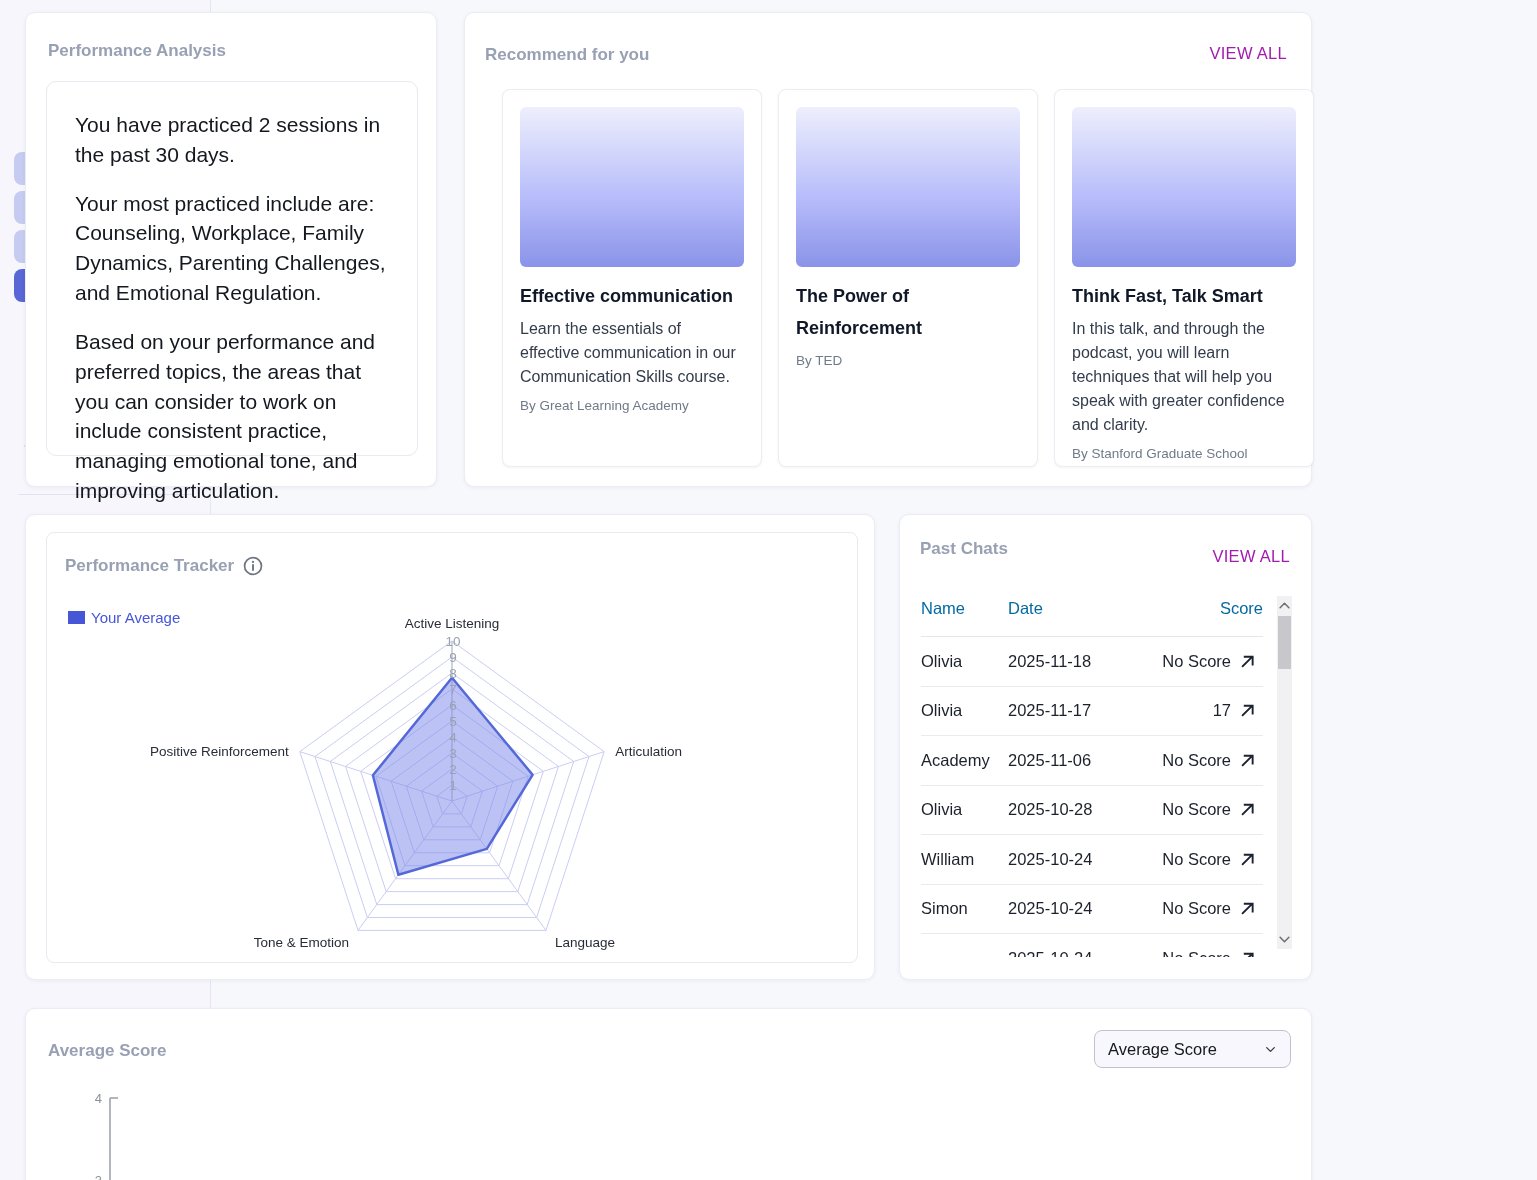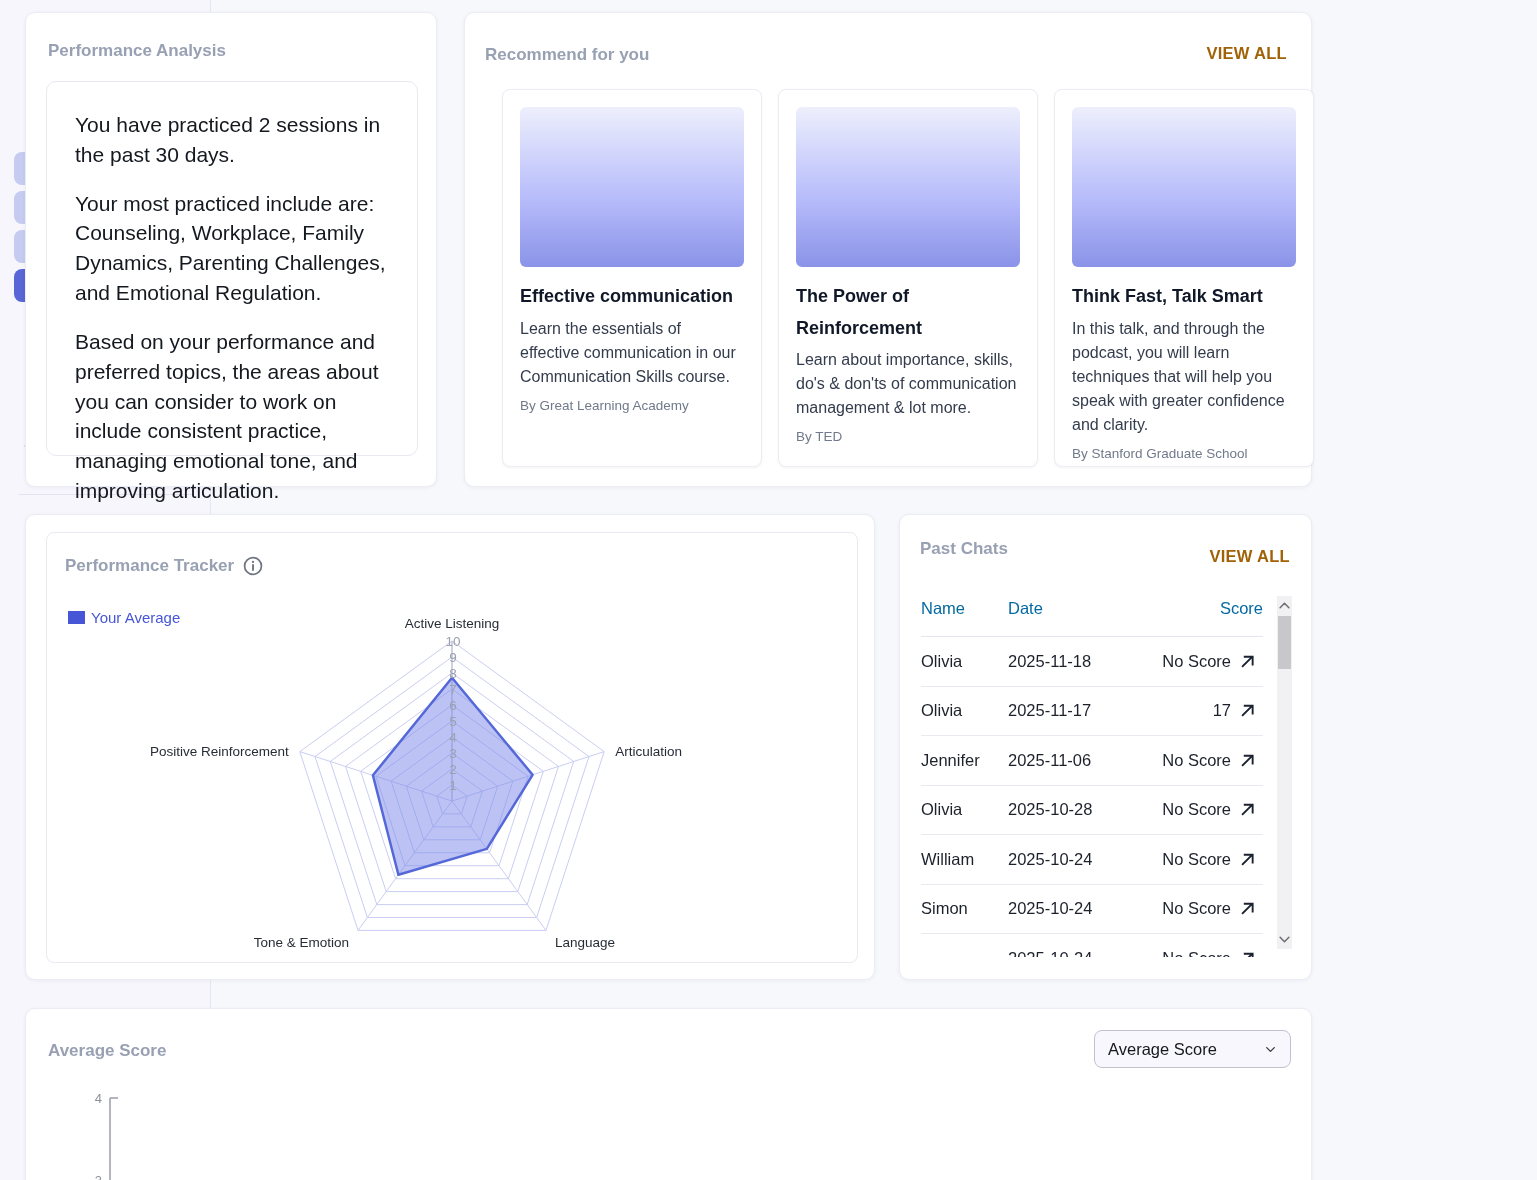--- a/index.html
+++ b/index.html
@@ -16,21 +16,21 @@
   .nav-item.plain { background:transparent; }
   .nav-ic { width:20px; height:20px; flex:0 0 20px; }
   .chev { width:14px; height:14px; margin-left:10px; }
   .side-divider { border:none; border-top:1px solid #e3e2ee; margin:36px 18px 0 18px; }
   .side-footer { margin-top:36px; padding:0 14px; }
   .side-footer .nav-item { height:38px; }
 
   
   .card { position:absolute; background:#fff; border:1px solid #ececf4; border-radius:10px; box-shadow:0 1px 4px rgba(25,30,60,.05); }
   .section-title { font-size:17px; color:#98a0b3; }
-  .view-all { position:absolute; font-size:16.5px; color:#a16207; letter-spacing:.3px; cursor:pointer;font-weight:bold; }
+  .view-all { position:absolute; font-size:16.5px; color:#a21caf; letter-spacing:.3px; cursor:pointer; }
 
   
   #pa-card { left:25px; top:12px; width:412px; height:475px; }
   #pa-card .section-title { position:absolute; left:22px; top:28px; }
   .pa-inner { position:absolute; left:20px; top:68px; width:372px; height:375px; border:1px solid #e9e9f1; border-radius:10px; padding:28px 28px 0 28px; }
   .pa-inner p { font-size:21px; line-height:1.42; color:#14181f; margin-bottom:19px; }
   .lang-btn { display:block; width:100%; height:40px; margin-top:3px; background:#a9b3ef; border:none; border-radius:8px; font-family:inherit; font-size:16px; font-weight:700; color:#14181f; cursor:pointer; }
 
   
   #rec-card { left:464px; top:12px; width:848px; height:475px; }
@@ -303,41 +303,40 @@
       </div>
 
   </div>
 </aside>
 
 <section class="card" id="pa-card">
   <h2 class="section-title">Performance Analysis</h2>
   <div class="pa-inner">
     <p>You have practiced 2 sessions in the past 30 days.</p>
     <p>Your most practiced include are: Counseling, Workplace, Family Dynamics, Parenting Challenges, and Emotional Regulation.</p>
-    <p>Based on your performance and preferred topics, the areas about you can consider to work on include consistent practice, managing emotional tone, and improving articulation.</p>
+    <p>Based on your performance and preferred topics, the areas that you can consider to work on include consistent practice, managing emotional tone, and improving articulation.</p>
     <button class="lang-btn">Language</button>
   </div>
 </section>
 
 <section class="card" id="rec-card">
   <h2 class="section-title">Recommend for you</h2>
   <a class="view-all">VIEW ALL</a>
   <div class="rec-row">
 
       <div class="rec-item">
         <div class="rec-img"></div>
         <div class="rec-title">Effective communication</div>
         <div class="rec-desc">Learn the essentials of effective communication in our Communication Skills course.</div>
         <div class="rec-by">By Great Learning Academy</div>
       </div>
 
       <div class="rec-item">
         <div class="rec-img"></div>
         <div class="rec-title">The Power of Reinforcement</div>
-        <div class="rec-desc">Learn about importance, skills, do's &amp; don'ts of communication management &amp; lot more.</div>
         <div class="rec-by">By TED</div>
       </div>
 
       <div class="rec-item">
         <div class="rec-img"></div>
         <div class="rec-title">Think Fast, Talk Smart</div>
         <div class="rec-desc">In this talk, and through the podcast, you will learn techniques that will help you speak with greater confidence and clarity.</div>
         <div class="rec-by">By Stanford Graduate School</div>
       </div>
 
@@ -419,21 +418,21 @@
         <span class="col-date">2025-11-17</span>
         <span class="col-score">17</span>
         <button class="open-btn">
           <svg>
             <use href="#arrow-up-right-icon"></use>
           </svg>
         </button>
       </div>
 
       <div class="chat-row">
-        <span class="col-name">Jennifer</span>
+        <span class="col-name">Academy</span>
         <span class="col-date">2025-11-06</span>
         <span class="col-score">No Score</span>
         <button class="open-btn">
           <svg>
             <use href="#arrow-up-right-icon"></use>
           </svg>
         </button>
       </div>
 
       <div class="chat-row">

